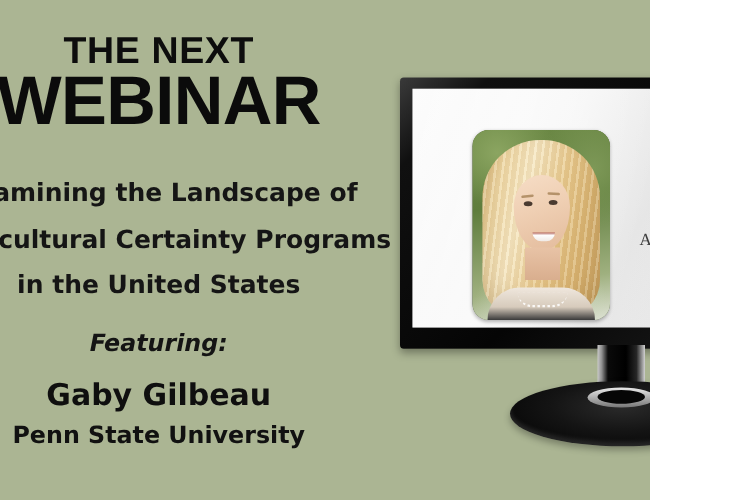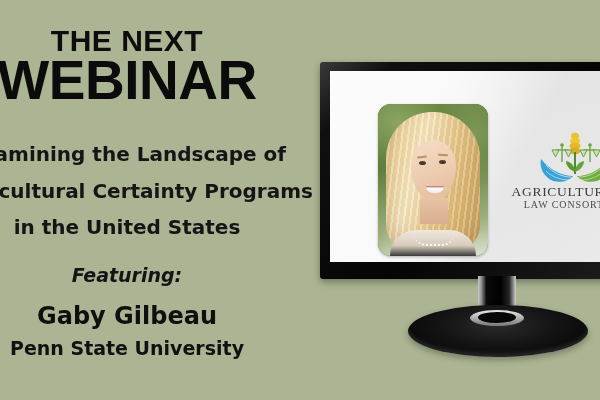--- a/index.html
+++ b/index.html
@@ -8,21 +8,21 @@
   }
   body {
     width: 600px;
     height: 400px;
     overflow: hidden;
     font-family: "Liberation Sans", sans-serif;
   }
 
   #slide {
     position: relative;
-    width: 600px;
+    width: 520px;
     height: 400px;
     background: #abb593;
     overflow: hidden;
   }
 
   
   .text-col {
     position: absolute;
     left: 0;
     top: 0;

